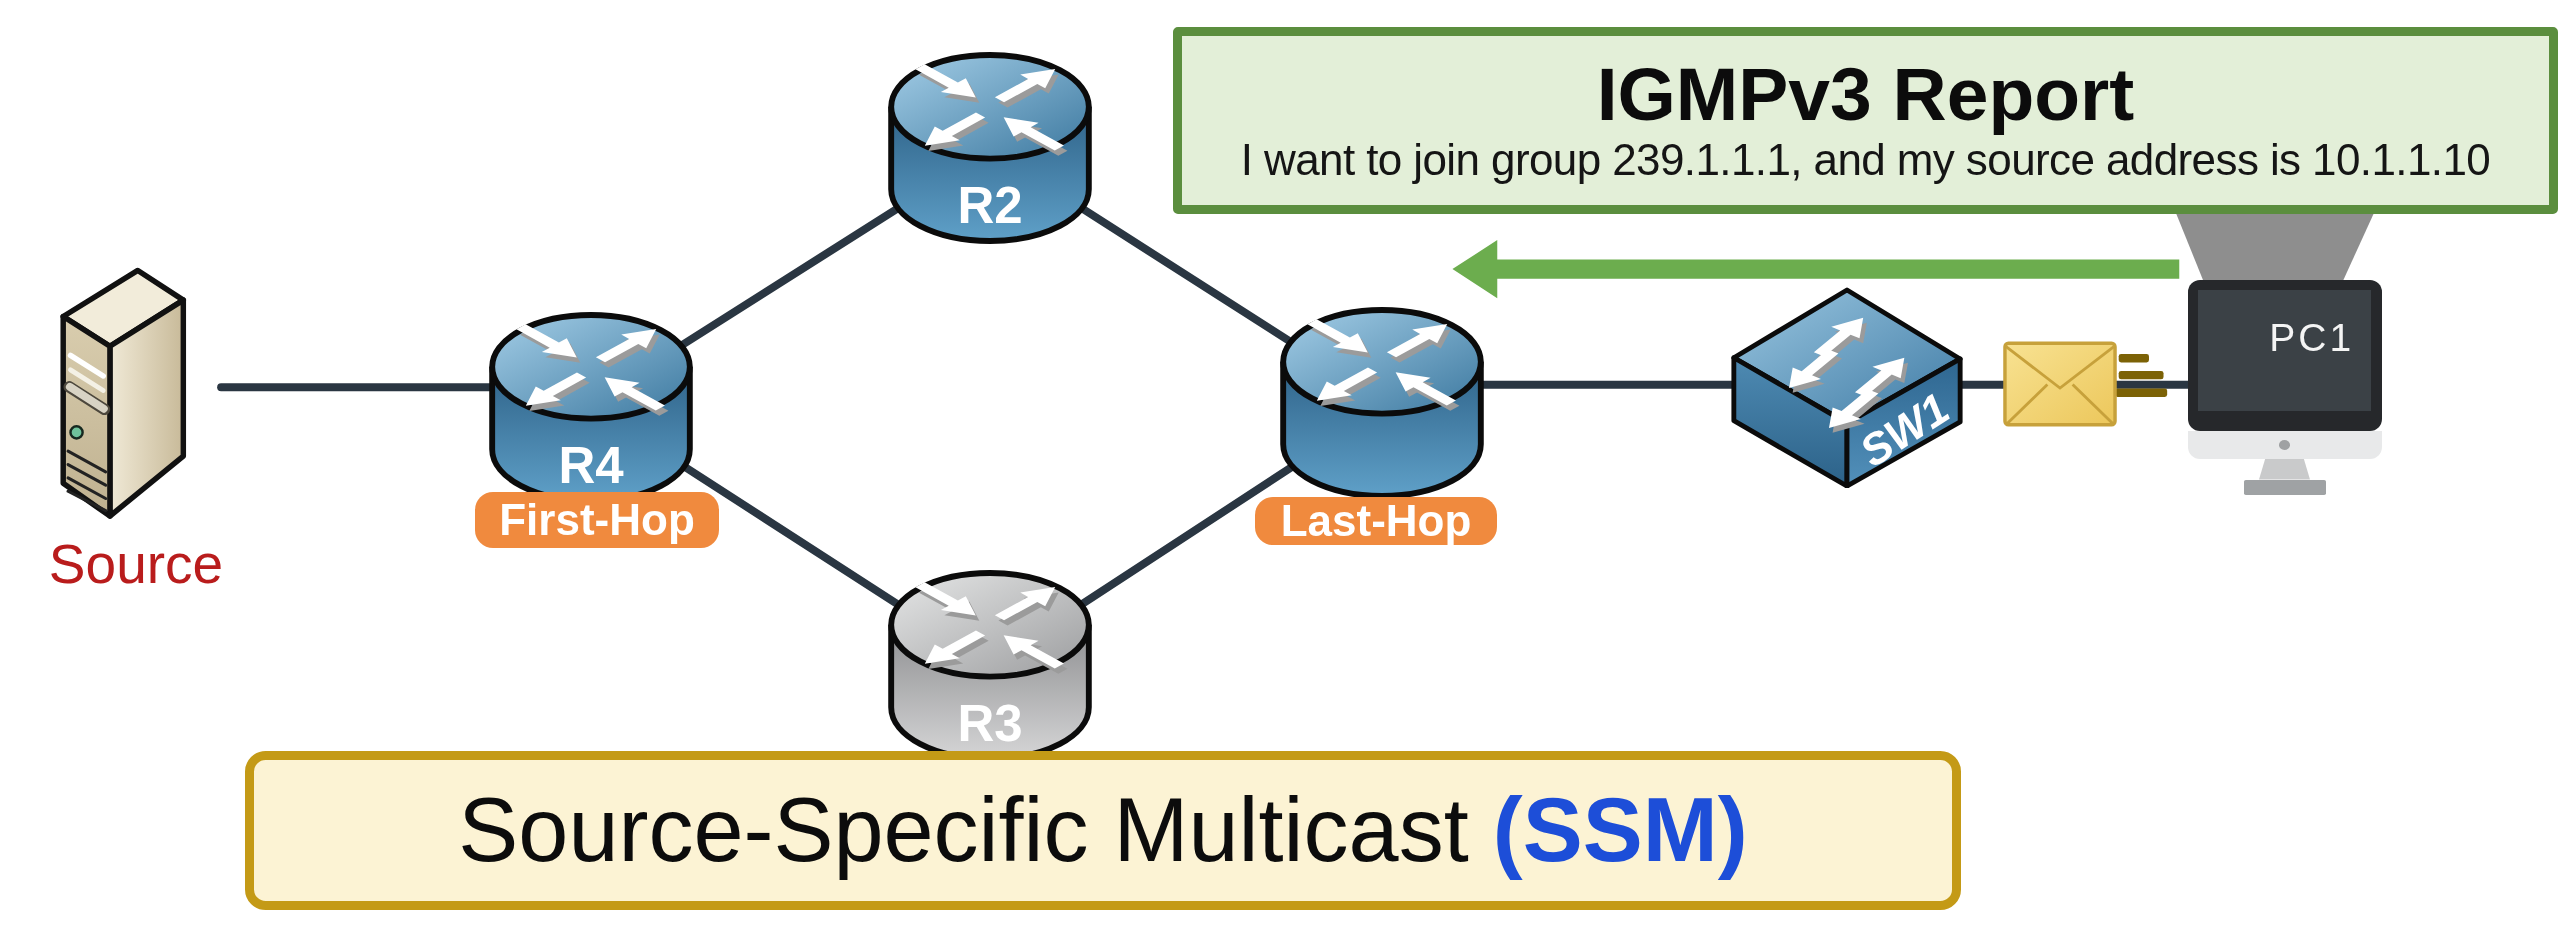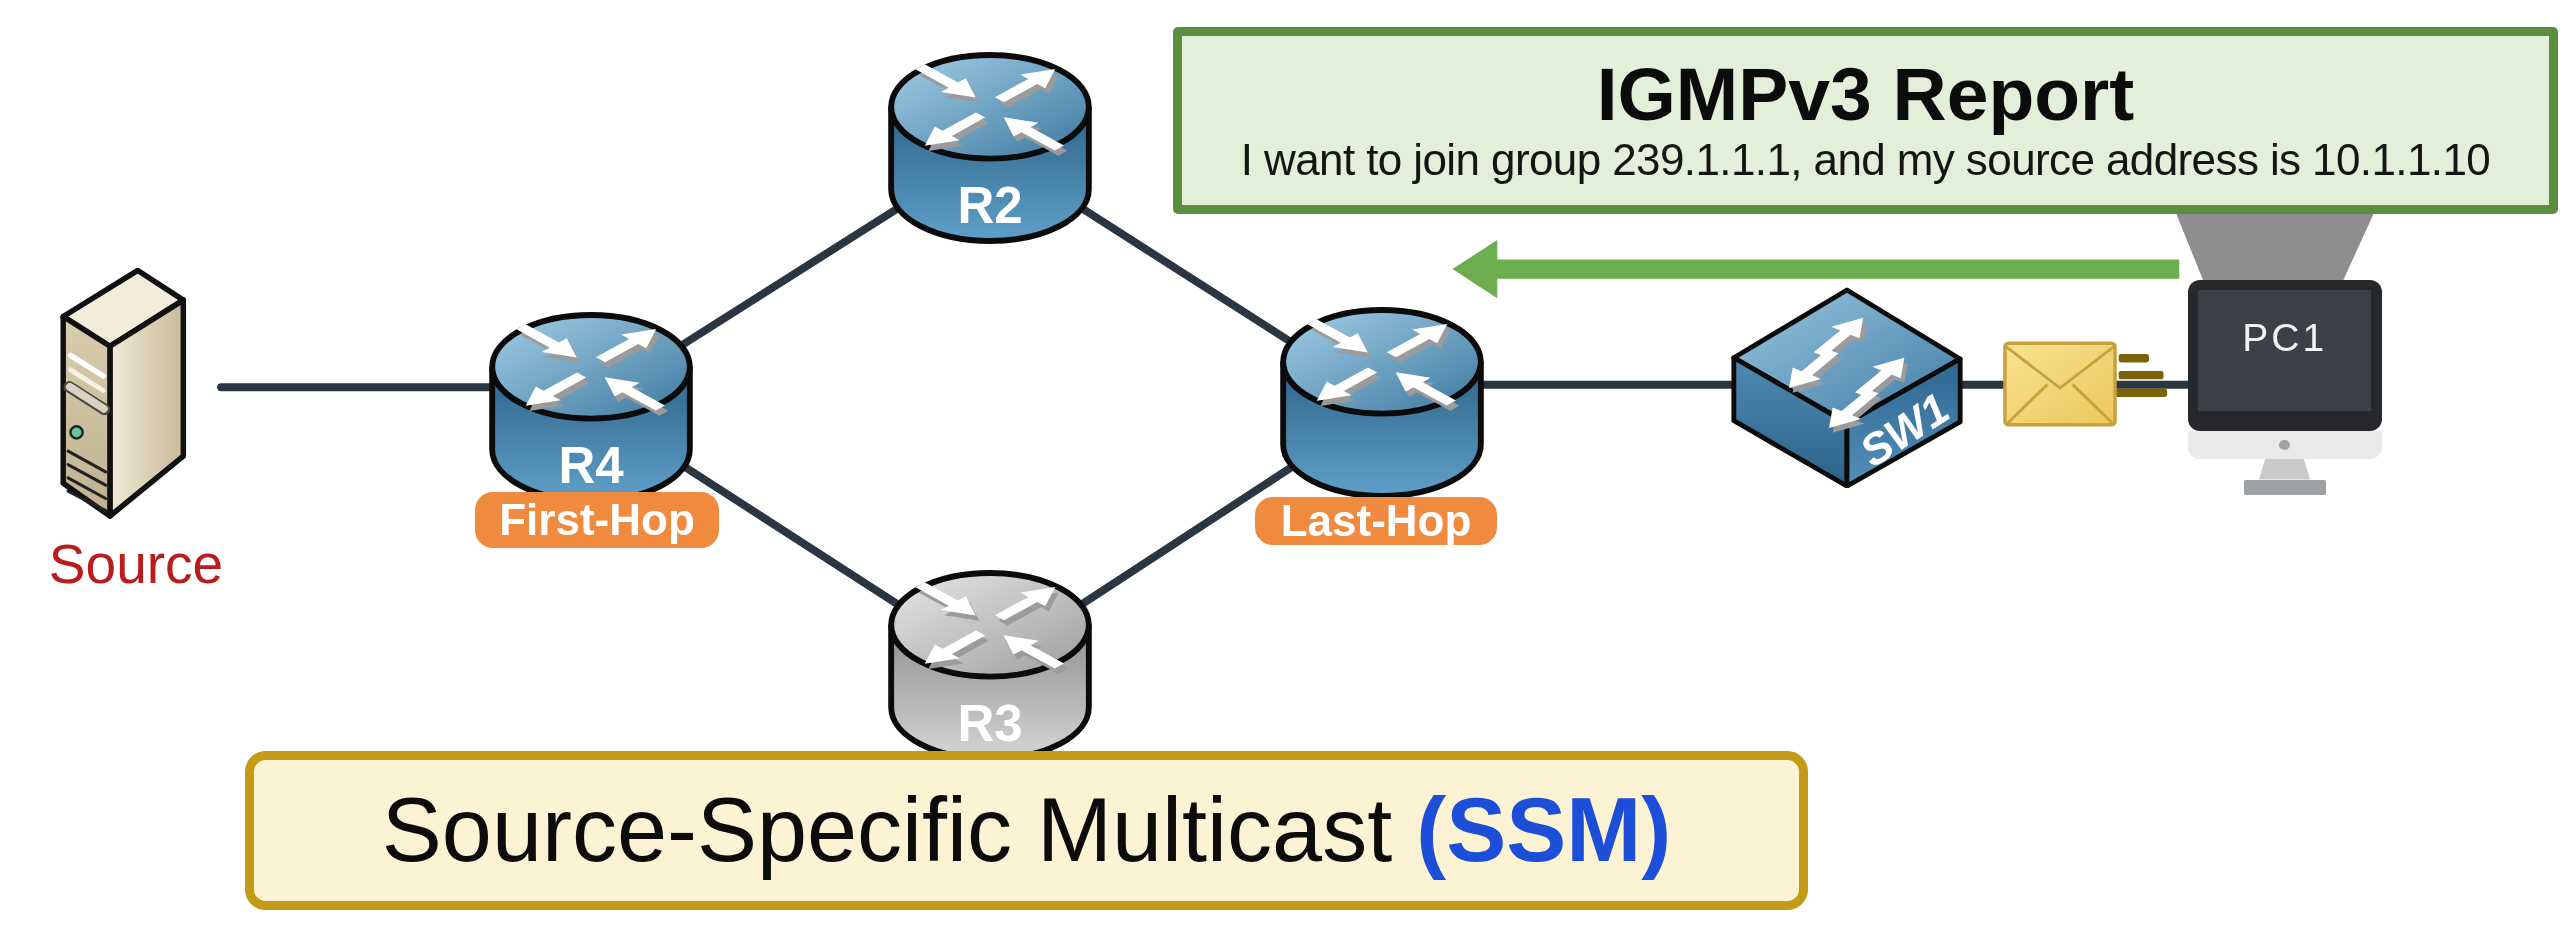--- a/index.html
+++ b/index.html
@@ -9,40 +9,40 @@
   svg{display:block;}
 
   
   .callout{left:1173px;top:27px;width:1385px;height:187px;background:#E3EFD8;
     border:9.7px solid #5B8E3E;border-radius:5px;box-sizing:border-box;z-index:6;
     display:flex;flex-direction:column;align-items:center;justify-content:center;}
   .callout-title{font-size:75px;font-weight:800;color:#0c0c0c;line-height:1.02;white-space:nowrap;}
   .callout-body{font-size:44px;font-weight:400;color:#151515;letter-spacing:-0.6px;margin-top:3px;white-space:nowrap;text-align:right;}
 
   
-  .banner{left:245px;top:751px;width:1563px;height:159px;background:#FCF3D4;
+  .banner{left:245px;top:751px;width:1716px;height:159px;background:#FCF3D4;
     border:9px solid #C49A16;border-radius:20.6px;box-sizing:border-box;z-index:6;
     display:flex;align-items:center;justify-content:center;gap:24px;}
   .banner-reg{font-size:90px;font-weight:400;color:#0c0c0c;white-space:nowrap;}
   .banner-bold{font-size:90px;font-weight:800;color:#1d4ed8;white-space:nowrap;}
 
   
   .badge{background:#F08A3E;border-radius:18px;color:#ffffff;font-weight:800;
     display:flex;align-items:center;justify-content:center;z-index:7;font-size:44px;}
   .badge-first{left:475px;top:492px;width:244px;height:56px;}
   .badge-last{left:1255px;top:497px;width:242px;height:48px;}
 
   
   .router-label{left:0;right:0;top:128px;text-align:center;color:#ffffff;
     font-size:51px;font-weight:800;z-index:5;}
   .server-label{left:18px;top:532px;width:236px;text-align:center;color:#b91c1c;font-size:55px;font-weight:400;z-index:5;}
   .sw-label{left:109px;top:120px;width:133px;text-align:center;color:#ffffff;font-size:44px;
     font-weight:800;font-style:italic;transform:rotate(-33deg);z-index:5;}
   .pc-label{left:10.3px;top:36px;width:173px;text-align:center;color:#f4f4f4;font-size:39px;
-    font-weight:400;letter-spacing:3px;z-index:5;}
+    font-weight:400;letter-spacing:3px;z-index:5;padding-left:27px;}
 
   .icon{z-index:4;}
   .overlay{left:0;top:0;z-index:1;}
 
   
   .monitor{left:2188px;top:280px;width:194px;height:214px;}
   .mon-bezel{left:0;top:0;width:194px;height:151px;background:#26282B;border-radius:12px;}
   .mon-screen{left:10.3px;top:10.3px;width:173px;height:121px;background:#3B4146;}
   .mon-chin{left:0;top:151px;width:194px;height:28px;background:#E8E9EA;border-radius:0 0 12px 12px;}
   .mon-dot{left:91px;top:160px;width:11px;height:9.7px;background:#9FA1A3;border-radius:50%;}

